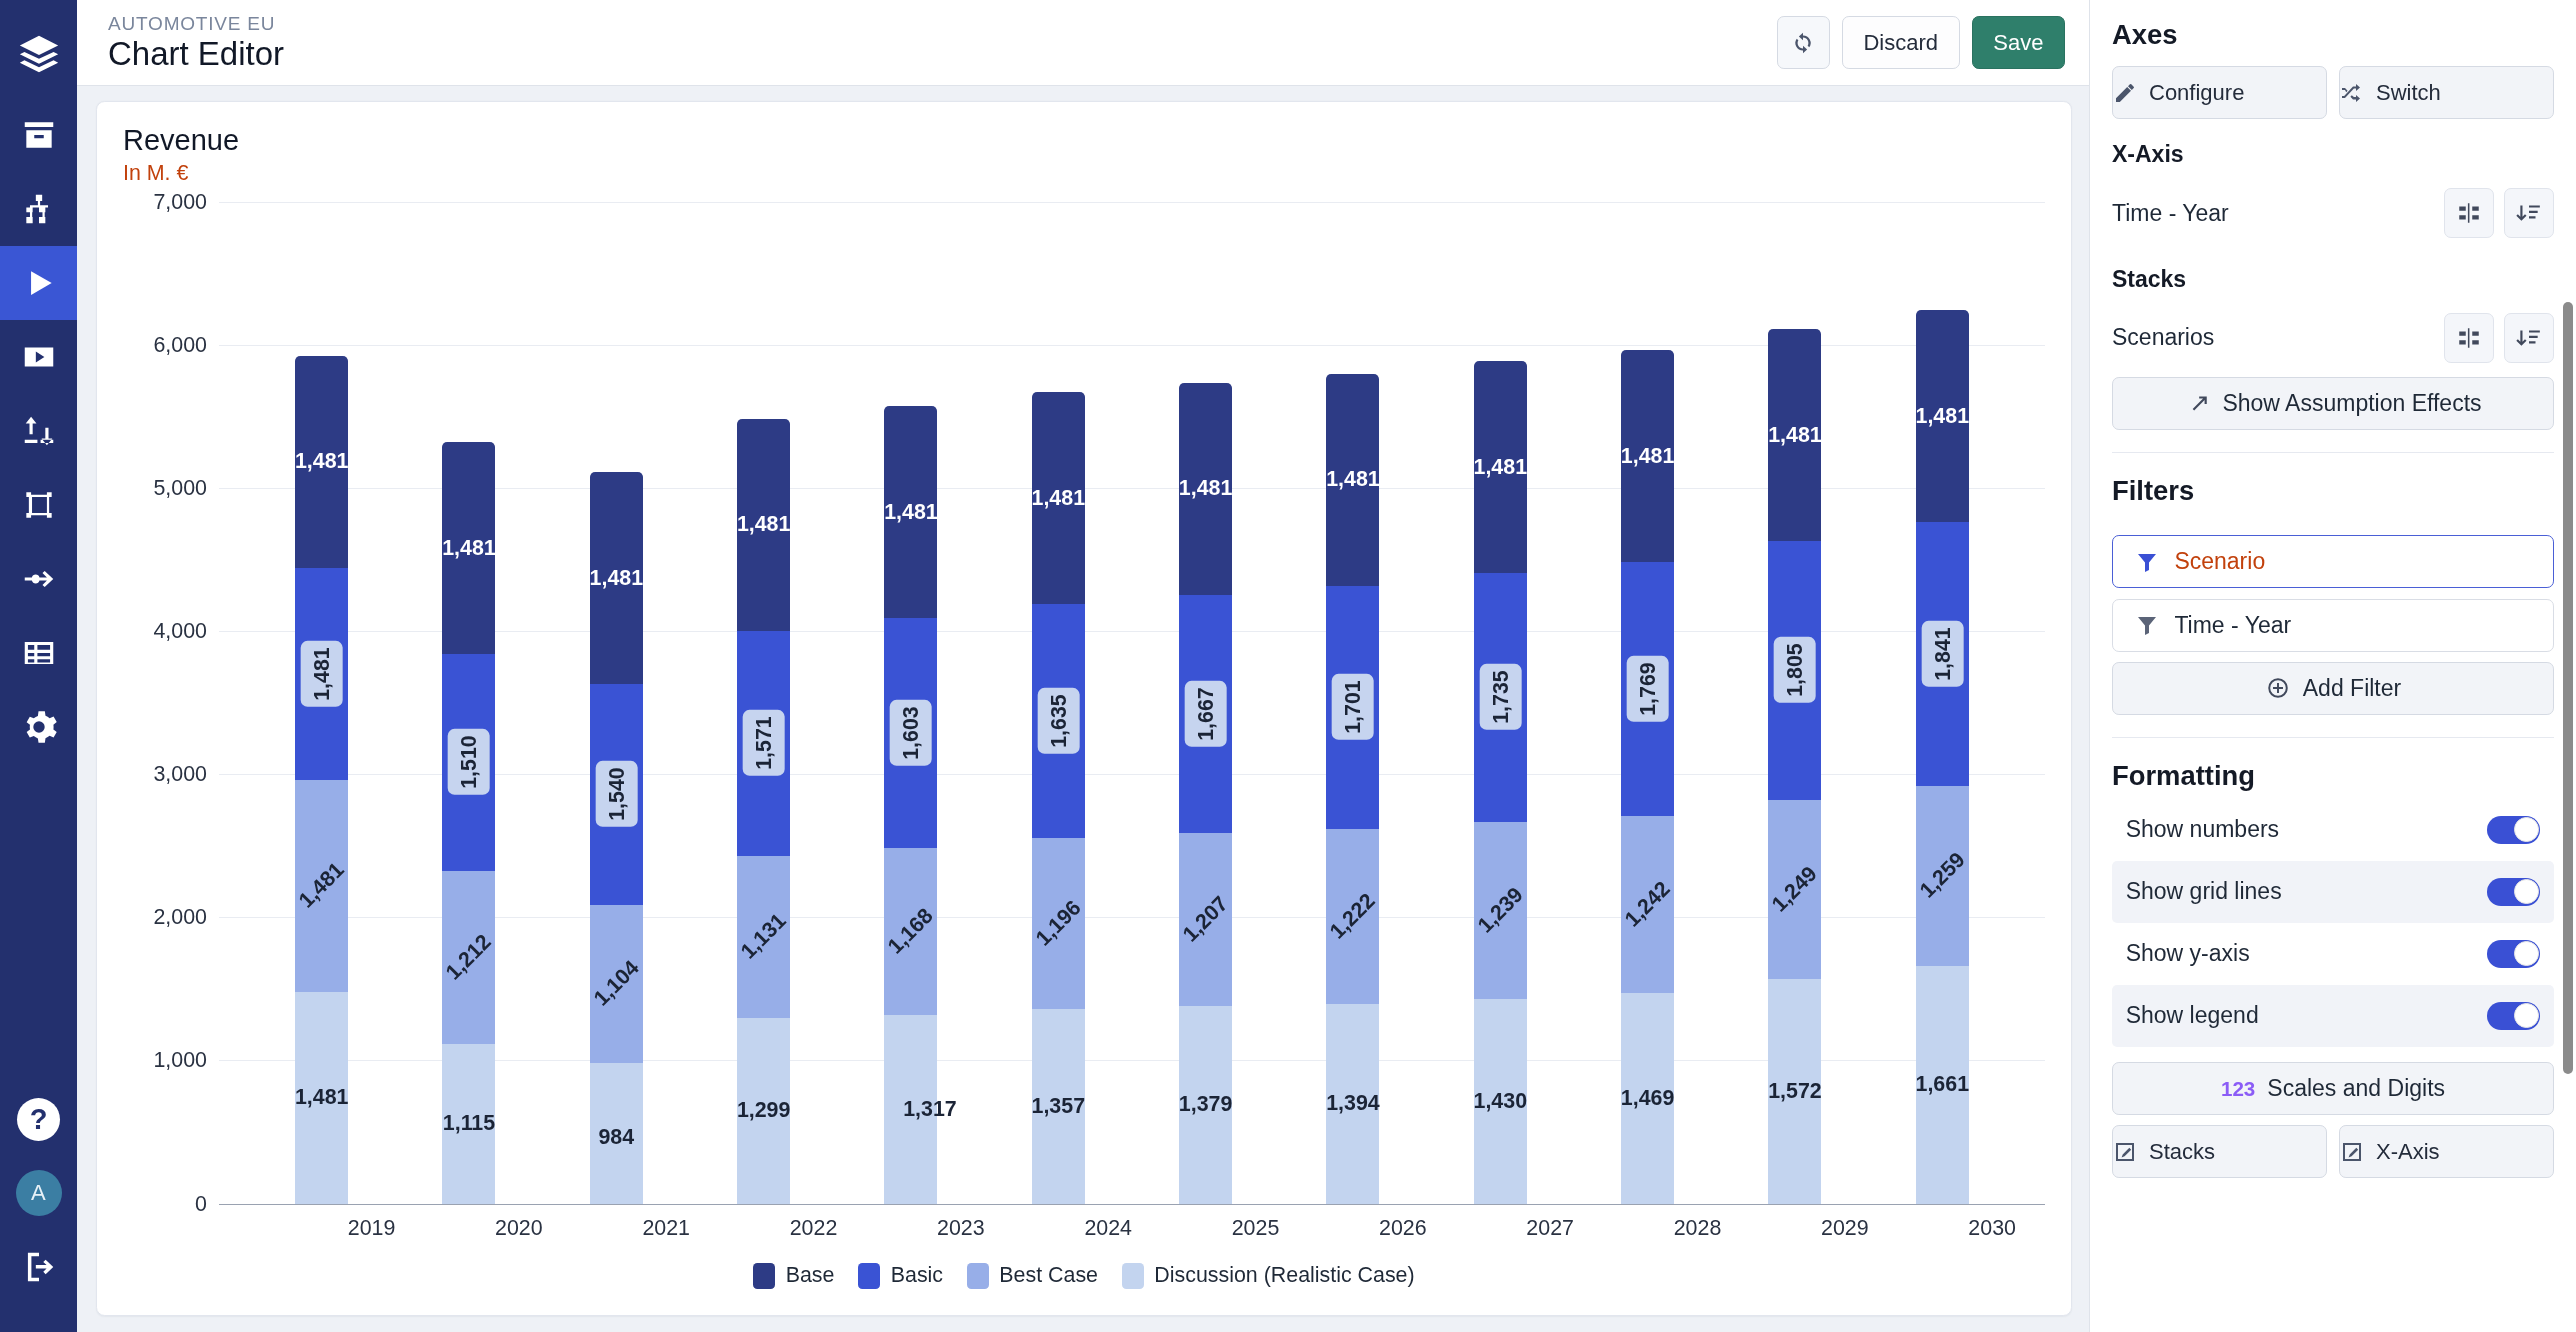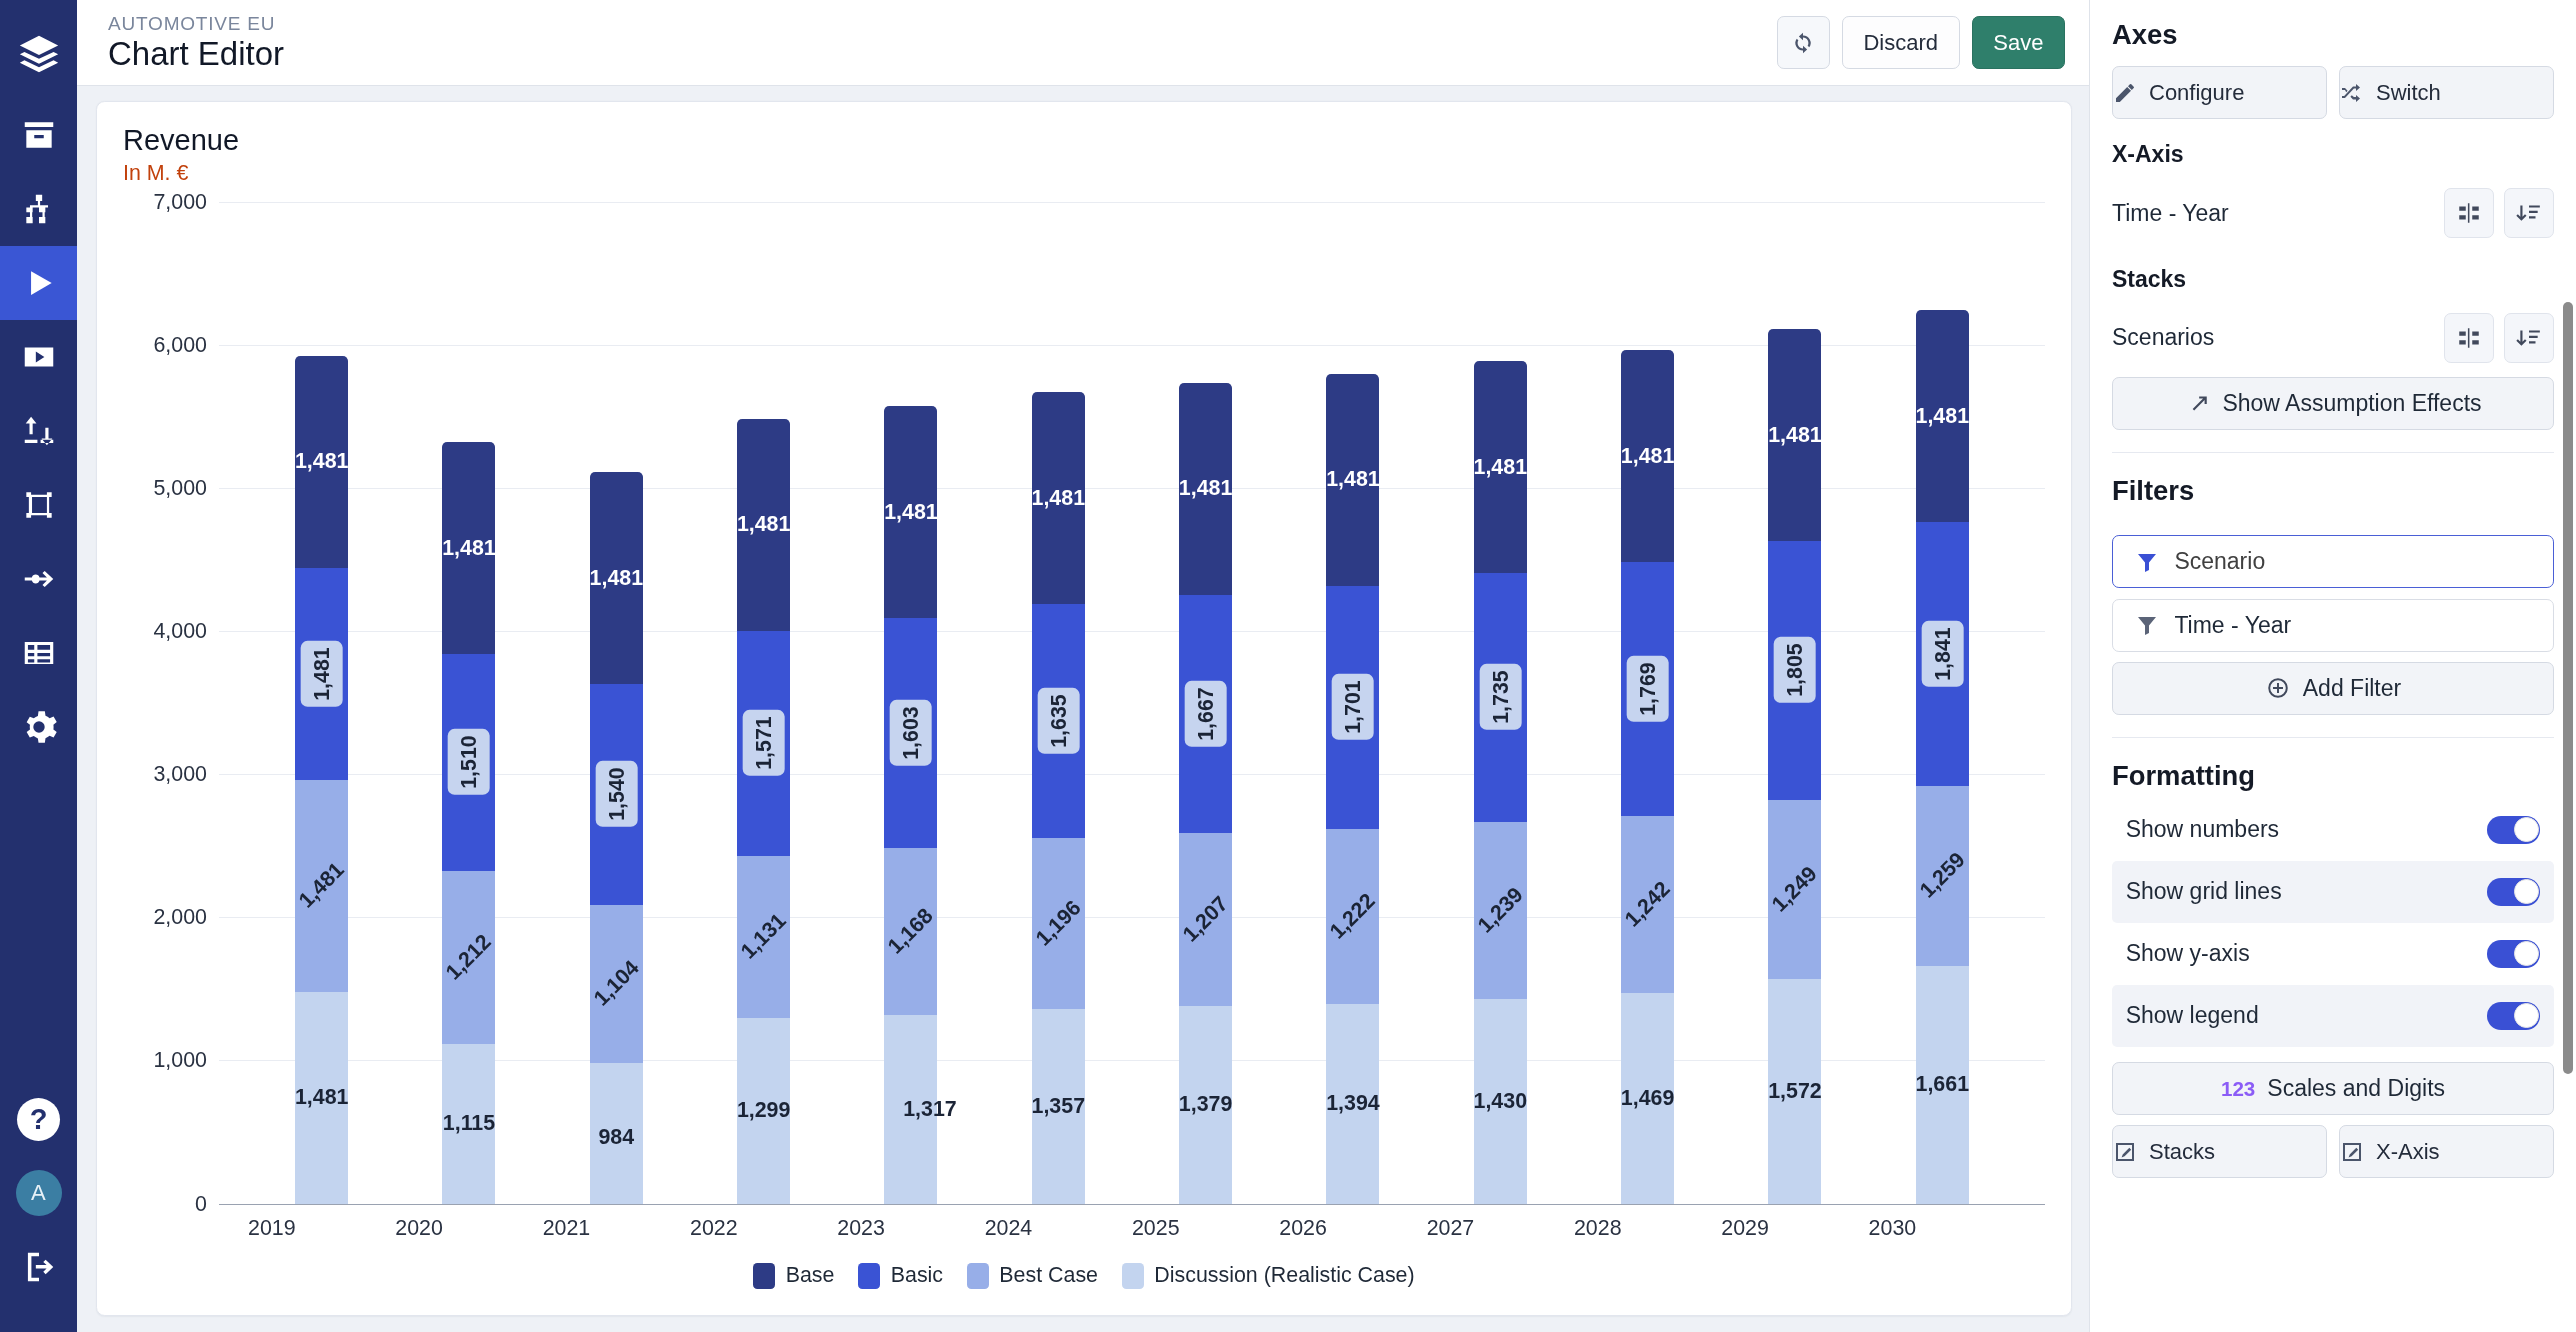--- a/index.html
+++ b/index.html
@@ -94,21 +94,21 @@
   .seg { position:relative; display:flex; align-items:center; justify-content:center; }
   .seg:first-child { border-radius:5.1px 5.1px 0 0; }
   .seglabel { font-size:21.4px; font-weight:bold; white-space:nowrap; }
   .seglabel.rot90 { transform:rotate(-90deg); }
   .seglabel.rot45 { transform:rotate(-45deg); }
   .seglabel.badge {
     background:#c6d4ef; border-radius:6.9px; padding:8.6px 6px;
     color:#1b2436;
   }
   .xlabels { height:48px; flex:0 0 48px; display:flex; padding:0 29px; margin-left:96px; }
-  .xlab { flex:1 1 0; text-align:left; font-size:21.4px; color:#2a3242; padding-top:12px;}
+  .xlab { flex:1 1 0; text-align:right; font-size:21.4px; color:#2a3242; padding-top:12px;}
   .legend { height:48px; flex:0 0 48px; display:flex; align-items:center; justify-content:center; gap:24px; }
   .legend-item { display:flex; align-items:center; gap:10.3px; }
   .swatch { width:22px; height:26px; border-radius:4.3px; }
   .legend-text { font-size:21.4px; color:#1f2937; }
 
   
   .panel {
     width:487px; flex:0 0 487px; background:#fff;
     border-left:0.9px solid #dfe3ea;
     padding:19px 22px 0 22px;
@@ -136,21 +136,21 @@
     background:#f2f4f8; font-size:23px; color:#1f2937; font-family:inherit;
     display:flex; align-items:center; justify-content:center; gap:12px; cursor:pointer;
   }
   .wide svg { width:26px; height:26px; fill:#41495c; }
   .divider { height:0.9px; background:#e6e9f0; margin:22px 0 0; }
   .filterbtn {
     width:100%; height:53px; margin-bottom:10.3px; border:0.9px solid #d9dde5; border-radius:6.9px;
     background:#fff; display:flex; align-items:center; gap:15.4px; padding:0 22px;
     font-size:23px; color:#1f2937; font-family:inherit; cursor:pointer;
   }
-  .filterbtn.sel { border-color:#4a5fd6; color:#404040;margin-top:28px; }
+  .filterbtn.sel { border-color:#4a5fd6; color:#c2410c;margin-top:28px; }
   .filterbtn svg { width:24px; height:24px; fill:#5b6478; }
   .filterbtn.sel svg { fill:#3a50d4; }
   .addbtn {
     width:100%; height:53px; border:0.9px solid #d5dae3; border-radius:6.9px; background:#f2f4f8;
     display:flex; align-items:center; justify-content:center; gap:12px;
     font-size:23px; color:#1f2937; font-family:inherit; cursor:pointer;
   }
   .addbtn svg { width:26px; height:26px; fill:#41495c; }
   .togglerow {
     display:flex; align-items:center; height:62px; padding:0 13.7px; border-radius:5.1px;

